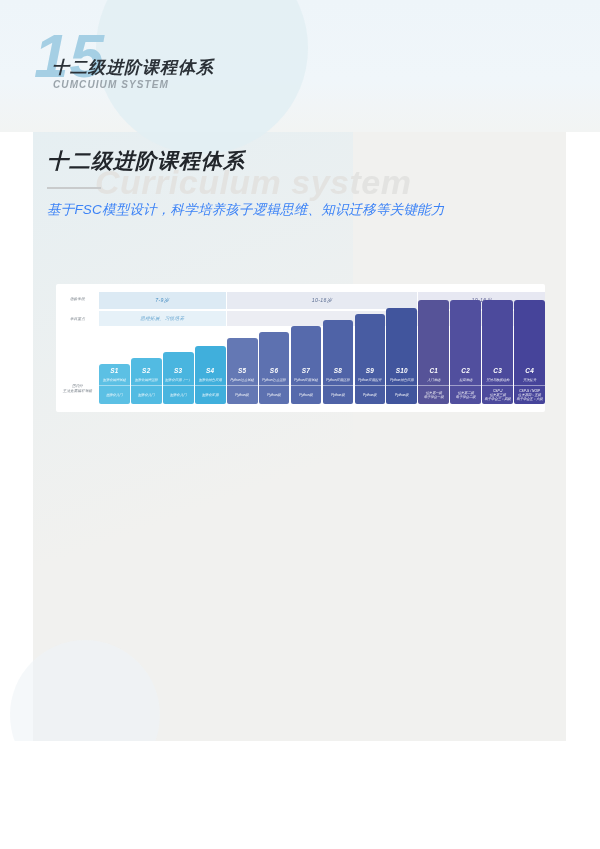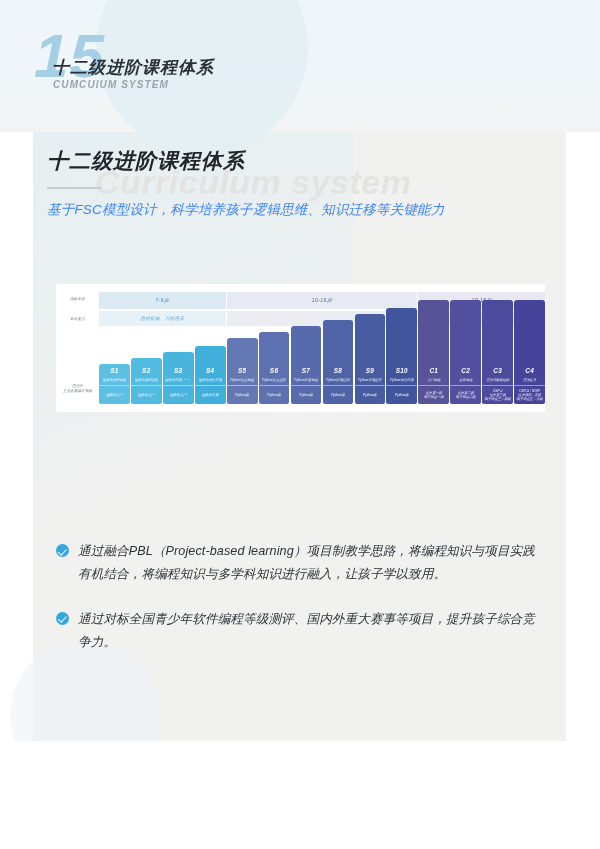--- a/index.html
+++ b/index.html
@@ -457,30 +457,20 @@
               <div>CSP-S / NOIP</div>
               <div>信奥赛四～五级</div>
               <div>电子学会五～六级</div>
             </div>
           </div>
         </div>
     </div>
   </div>
 
 
-  <div class="bullets" id="bullets">
-      <div class="bullet">
-        <div class="bullet-icon"></div>
-        <div class="bullet-text">通过融合PBL（Project-based  learning）项目制教学思路，将编程知识与项目实践有机结合，将编程知识与多学科知识进行融入，让孩子学以致用。</div>
-      </div>
-      <div class="bullet">
-        <div class="bullet-icon"></div>
-        <div class="bullet-text">通过对标全国青少年软件编程等级测评、国内外重大赛事等项目，提升孩子综合竞争力。</div>
-      </div>
-    </div>
 
   <div class="footer">
     <div class="foot-bar left"></div>
     <div class="foot-bar right"></div>
     <div class="foot-num left">15</div>
     <div class="foot-num right">15</div>
   </div>
 
 </div>
 

